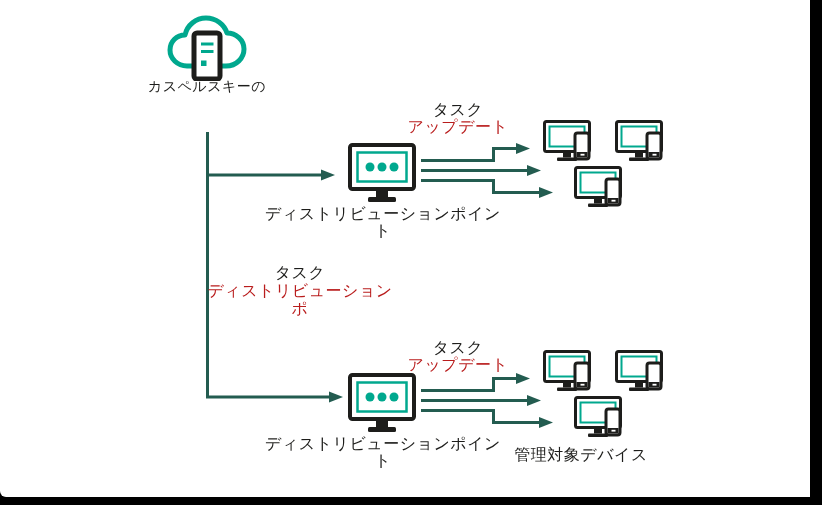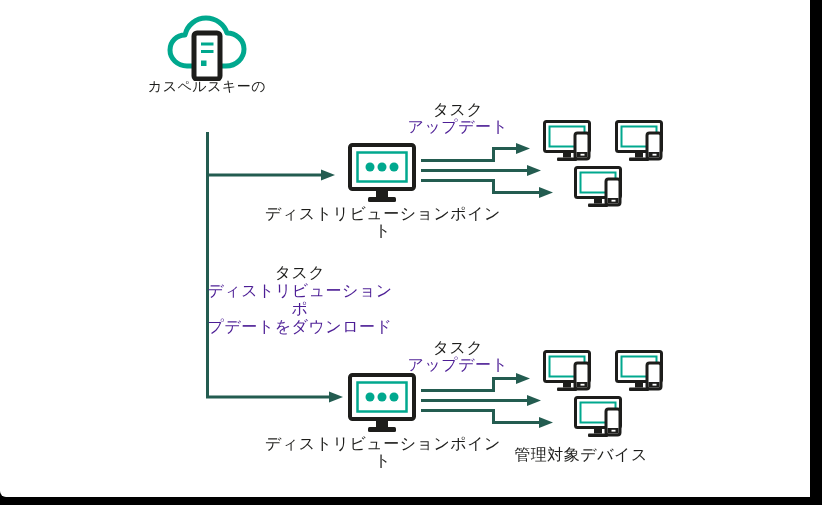--- a/index.html
+++ b/index.html
@@ -7,21 +7,21 @@
   body { background:#000; font-family:"Liberation Sans","DejaVu Sans",sans-serif; }
   .canvas {
     position:absolute; left:0; top:0; width:810px; height:497px;
     background:#ffffff; border-bottom-left-radius:6px; overflow:hidden;padding-left:8px;
   }
   .abs { position:absolute; }
   .txt {
     position:absolute; text-align:center; color:#1d1d1b;
     font-size:16px; line-height:17px; letter-spacing:0.5px; font-weight:500;
   }
-  .teal { color:#4c1d95; }
+  .teal { color:#b91c1c; }
   .mid-block { line-height:18px; }
   svg { display:block; }
 </style>
 </head>
 <body>
 
 <div class="canvas">
 
   <svg class="abs" style="left:163px; top:11px;" width="90" height="70" viewBox="0 0 90 70">
     <path d="M 62,55 H 24 C 14.5,55 7,47.8 7,39 C 7,30.5 13.8,24 22,24 C 24.2,14 33,7 43,7 C 53,7 61.2,13.2 64,22 C 73,22 81,29 81,38 C 81,47 73.5,55 63,55 Z" fill="#ffffff" stroke="#00a88e" stroke-width="5" stroke-linejoin="round"></path>
@@ -54,21 +54,20 @@
       <polygon points="553,192.5 539,187 539,198"></polygon>
       <polygon points="530,378.5 516,373 516,384"></polygon>
       <polygon points="541,400.5 527,395 527,406"></polygon>
       <polygon points="553,422.5 539,417 539,428"></polygon>
     </g>
   </svg>
 
   <div class="txt mid-block" style="left:200px; top:264px; width:200px;">
     <div>タスク</div>
     <div class="teal">ディストリビューションポ</div>
-    <div class="teal">プデートをダウンロード</div>
   </div>
 
   <svg class="abs" style="left:348px; top:143px;" width="68" height="62" viewBox="0 0 68 62">
     <rect x="2" y="2" width="64" height="44" rx="2.5" fill="#ffffff" stroke="#1d1d1b" stroke-width="4"></rect>
     <rect x="9.5" y="9.5" width="49" height="29" fill="#ffffff" stroke="#00a88e" stroke-width="2.5"></rect>
     <circle cx="22" cy="24" r="4.5" fill="#00a88e"></circle>
     <circle cx="34" cy="24" r="4.5" fill="#00a88e"></circle>
     <circle cx="46" cy="24" r="4.5" fill="#00a88e"></circle>
     <rect x="28" y="46" width="12" height="8" fill="#1d1d1b"></rect>
     <rect x="20" y="54" width="28" height="5" rx="1.5" fill="#1d1d1b"></rect>

